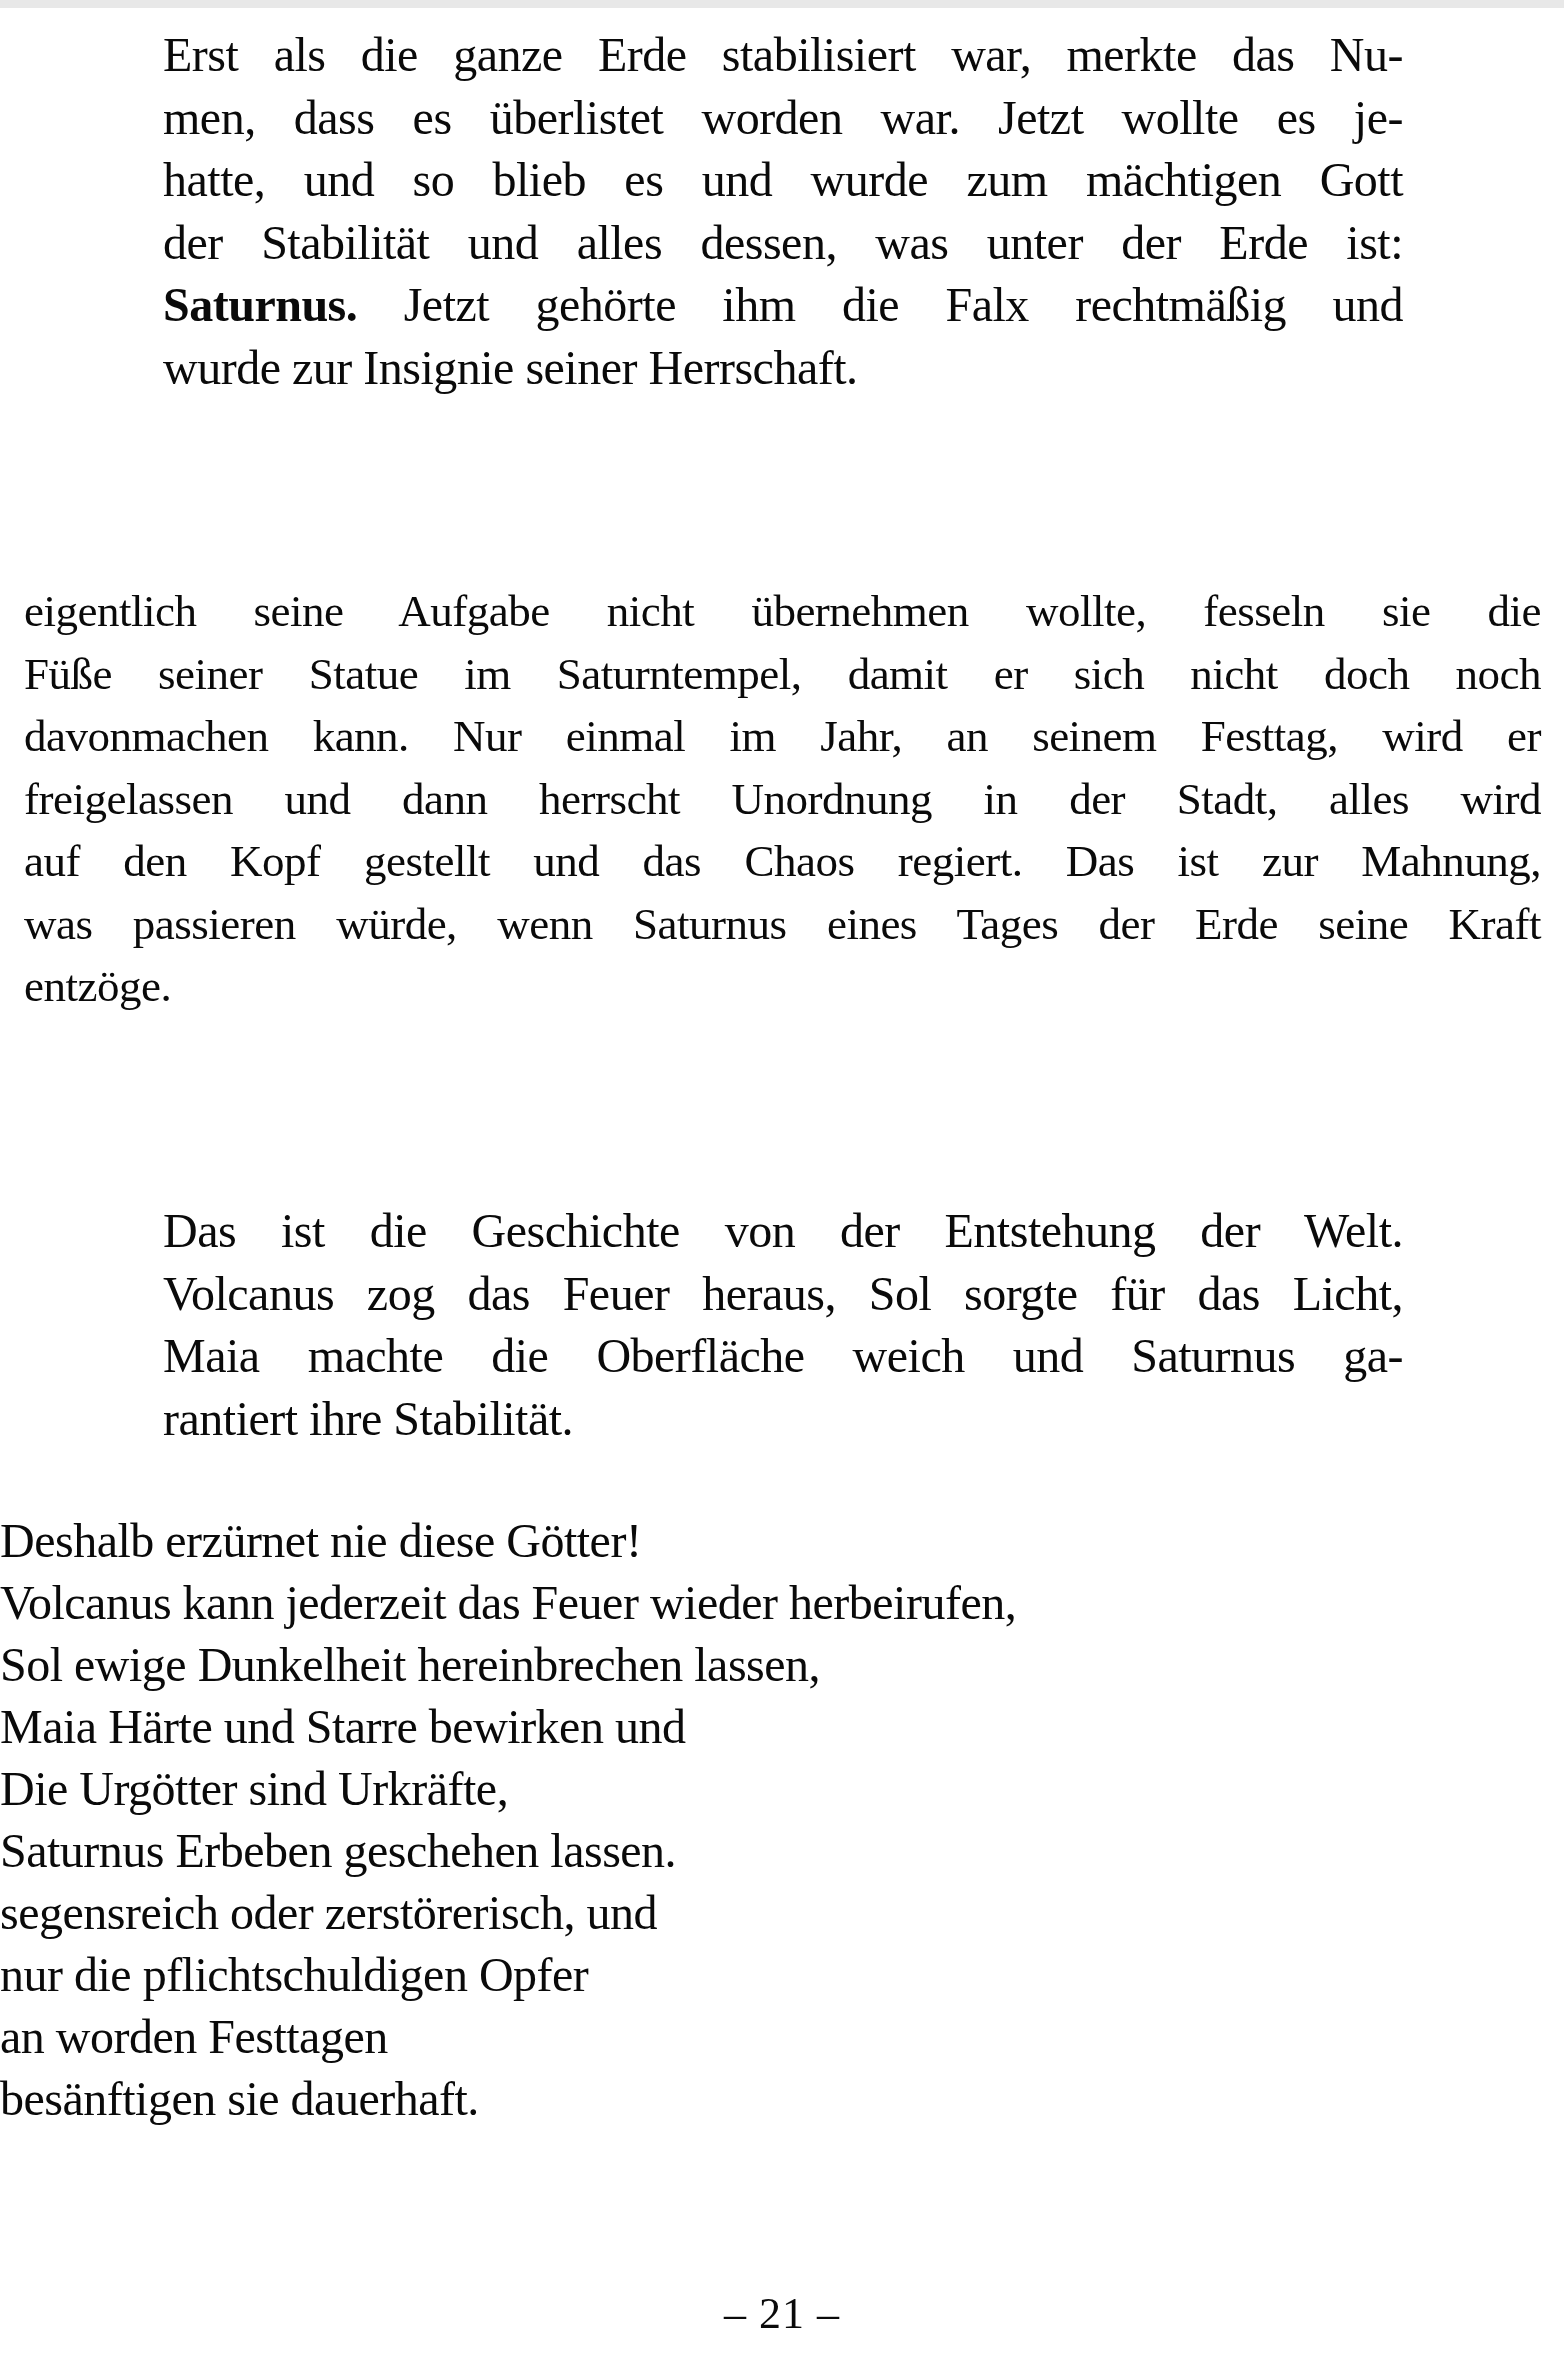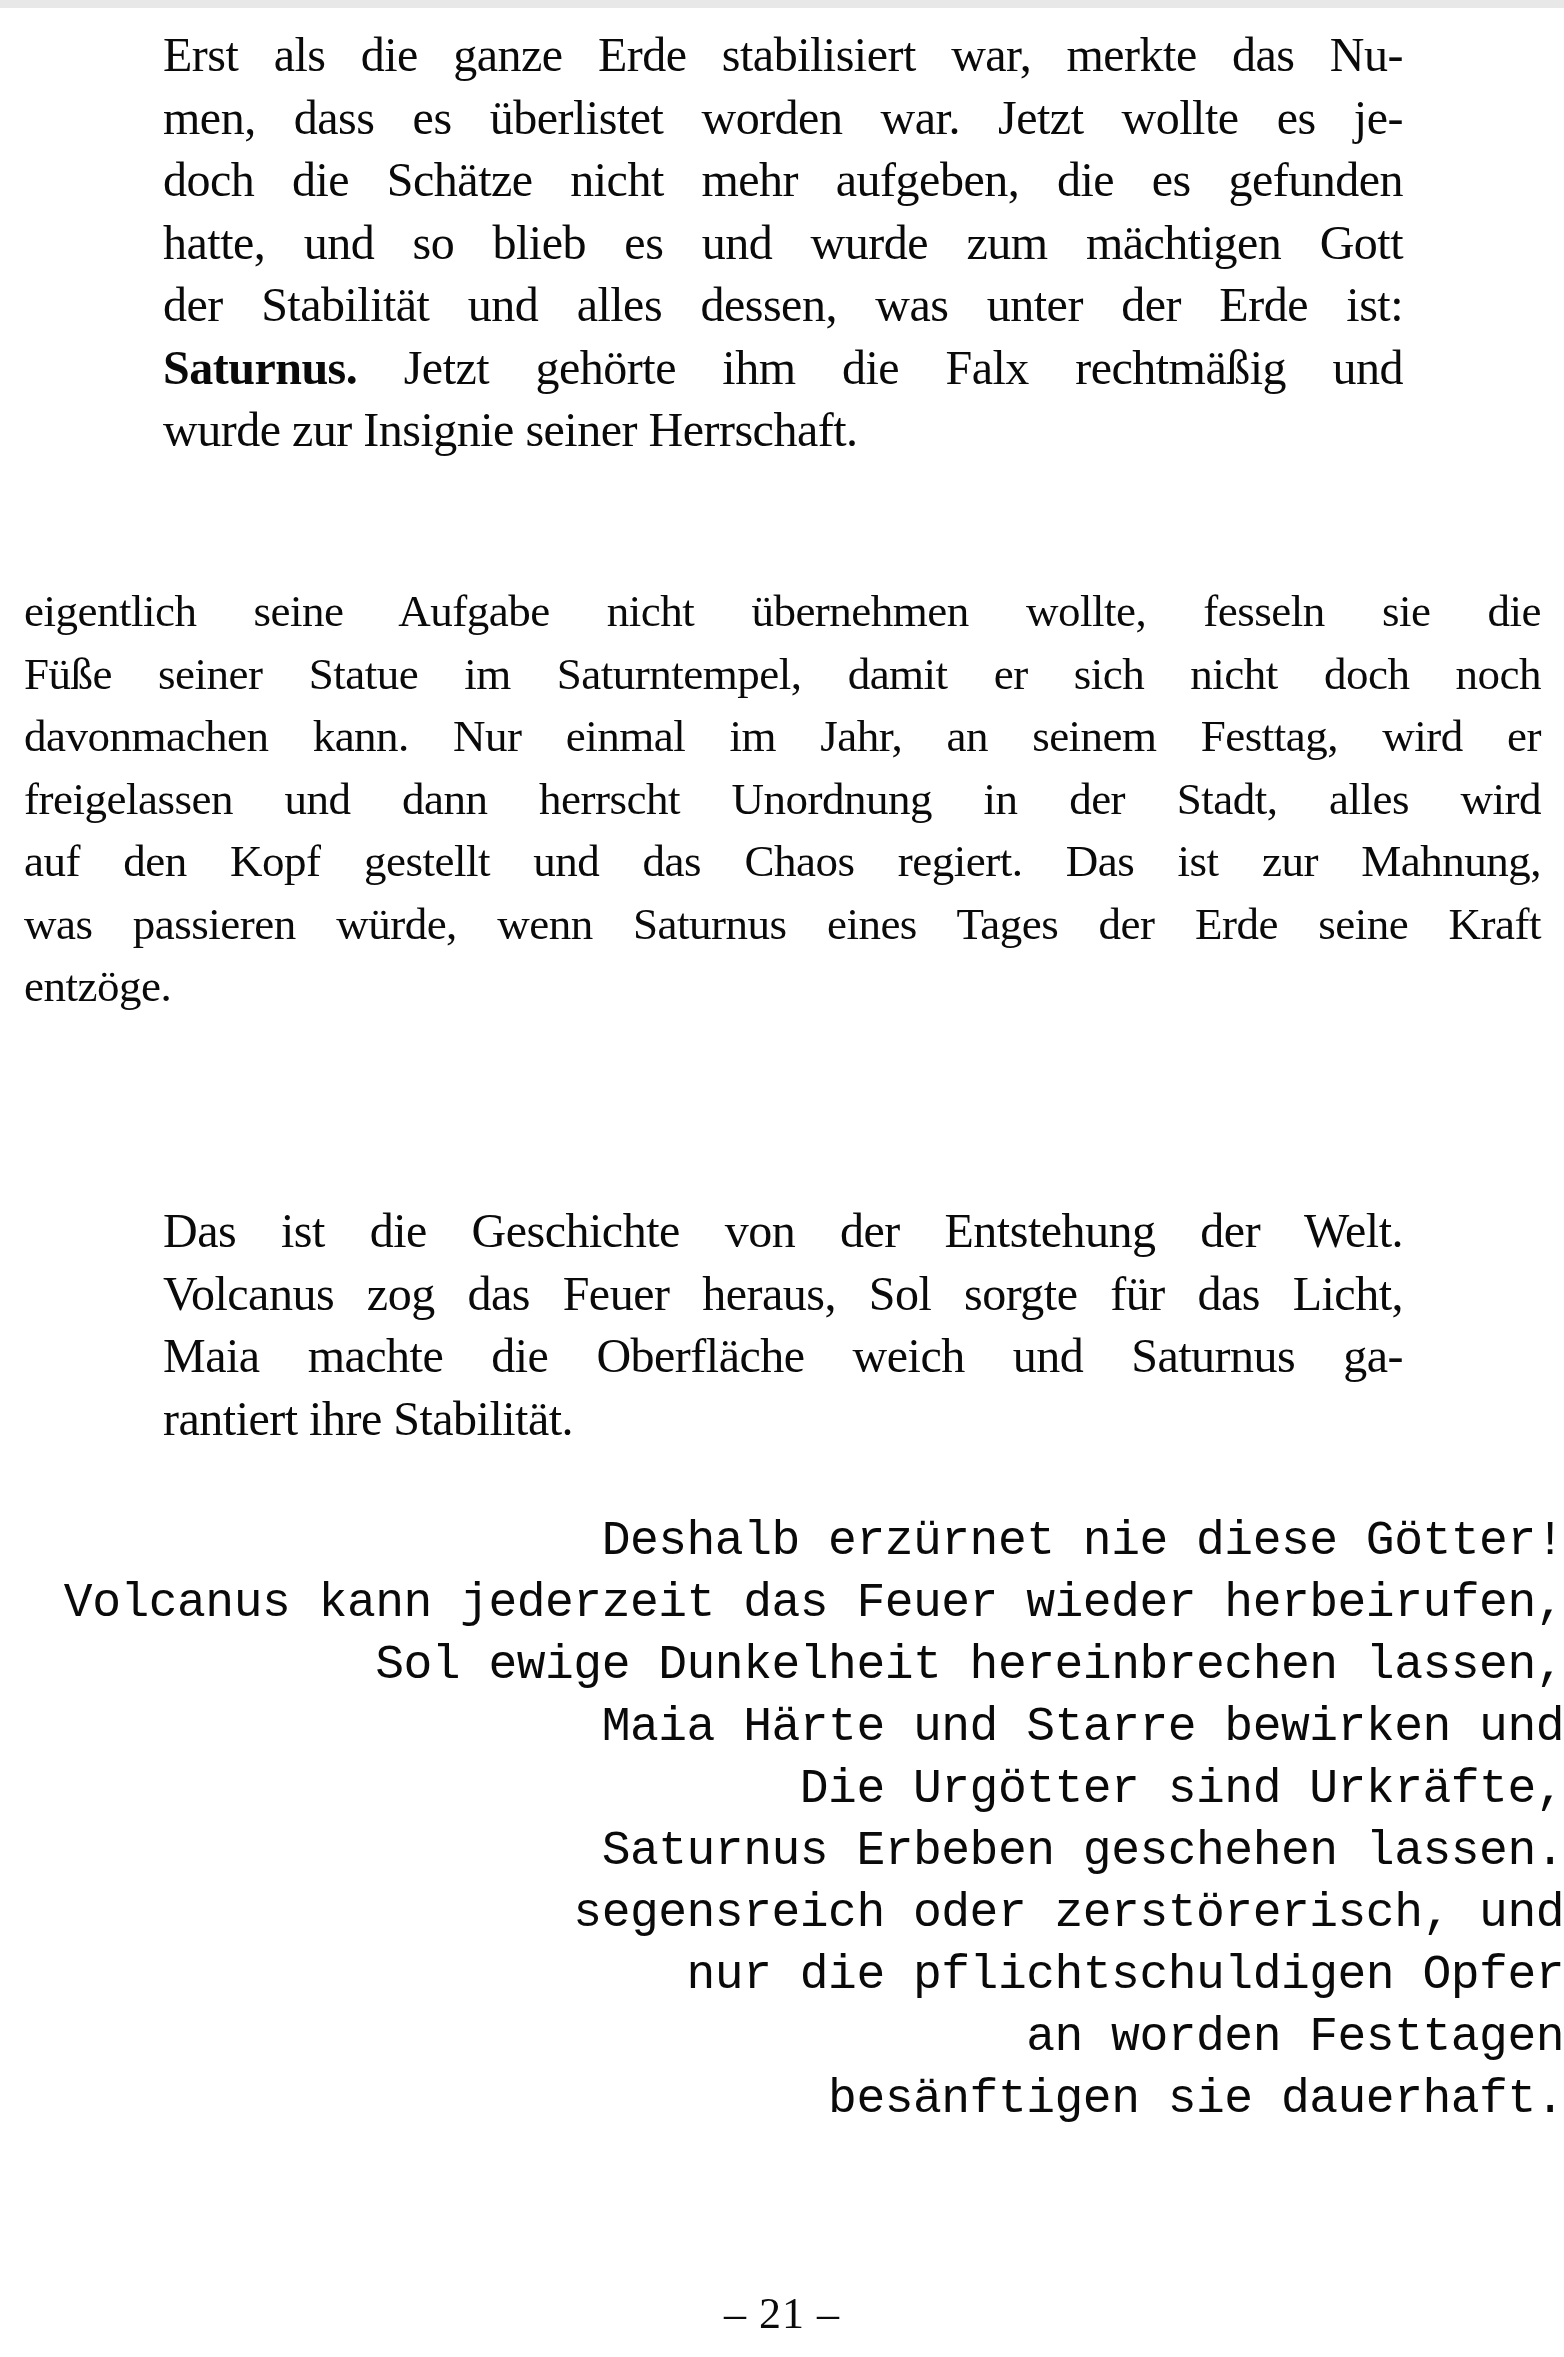--- a/index.html
+++ b/index.html
@@ -57,22 +57,21 @@
   .jline {
     text-align: justify;
     text-align-last: justify;
     text-justify: inter-word;
     white-space: normal;
   }
   .jline.last {
     text-align-last: left;
   }
   .cline {
-    text-align: right;
-    font-family: Liberation Mono, monospace;
+    text-align: left;
   }
   .b {
     font-weight: bold;
   }
   .page-number {
     position: absolute;
     top: 2282px;
     left: 0;
     width: 1564px;
     text-align: center;
@@ -81,21 +80,20 @@
     letter-spacing: 1px;
   }
 </style>
 </head>
 <body>
 
 <div class="page">
   <section id="blockA" class="block">
       <div class="jline"><span>Erst als die ganze Erde stabilisiert war, merkte das Nu-</span></div>
       <div class="jline"><span>men, dass es überlistet worden war. Jetzt wollte es je-</span></div>
-      <div class="jline"><span>doch die Schätze nicht mehr aufgeben, die es gefunden</span></div>
       <div class="jline"><span>hatte, und so blieb es und wurde zum mächtigen Gott</span></div>
       <div class="jline"><span>der Stabilität und alles dessen, was unter der Erde ist:</span></div>
       <div class="jline"><span class="b">Saturnus.</span><span> Jetzt gehörte ihm die Falx rechtmäßig und</span></div>
       <div class="jline last"><span>wurde zur Insignie seiner Herrschaft.</span></div>
     </section>
 
   <section id="blockB" class="block">
       <div class="jline"><span>eigentlich seine Aufgabe nicht übernehmen wollte, fesseln sie die</span></div>
       <div class="jline"><span>Füße seiner Statue im Saturntempel, damit er sich nicht doch noch</span></div>
       <div class="jline"><span>davonmachen kann. Nur einmal im Jahr, an seinem Festtag, wird er</span></div>

